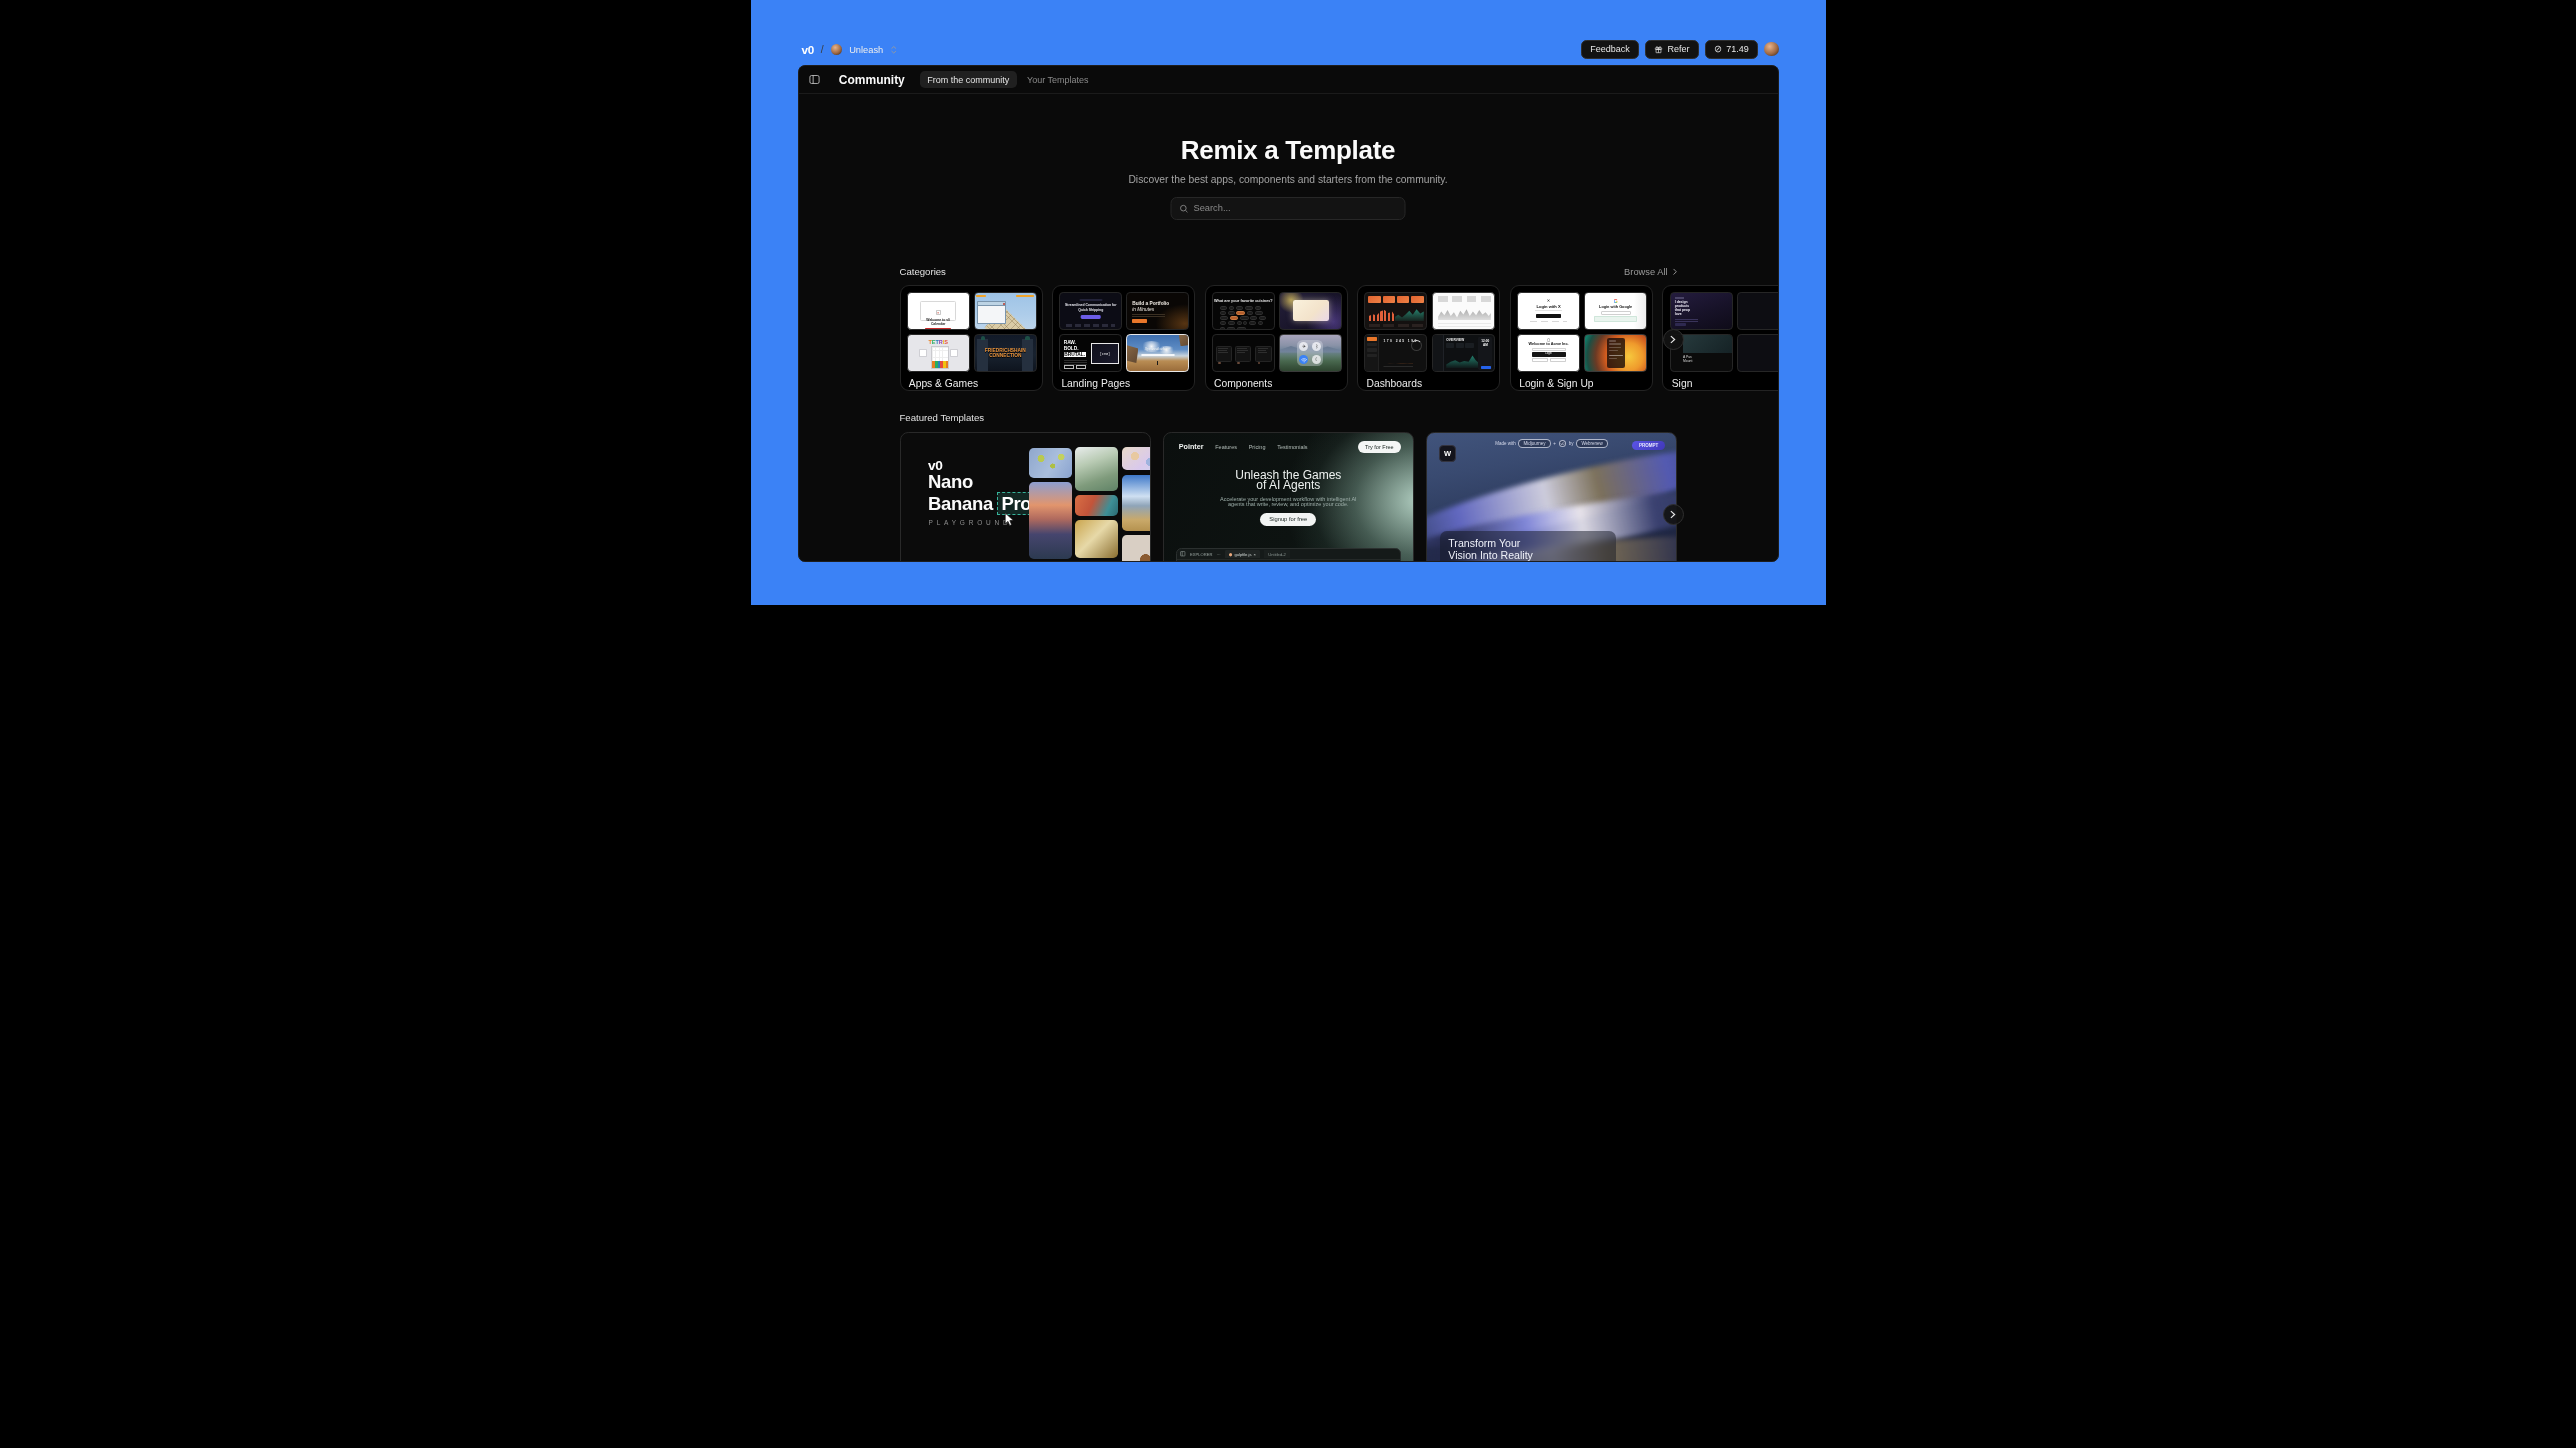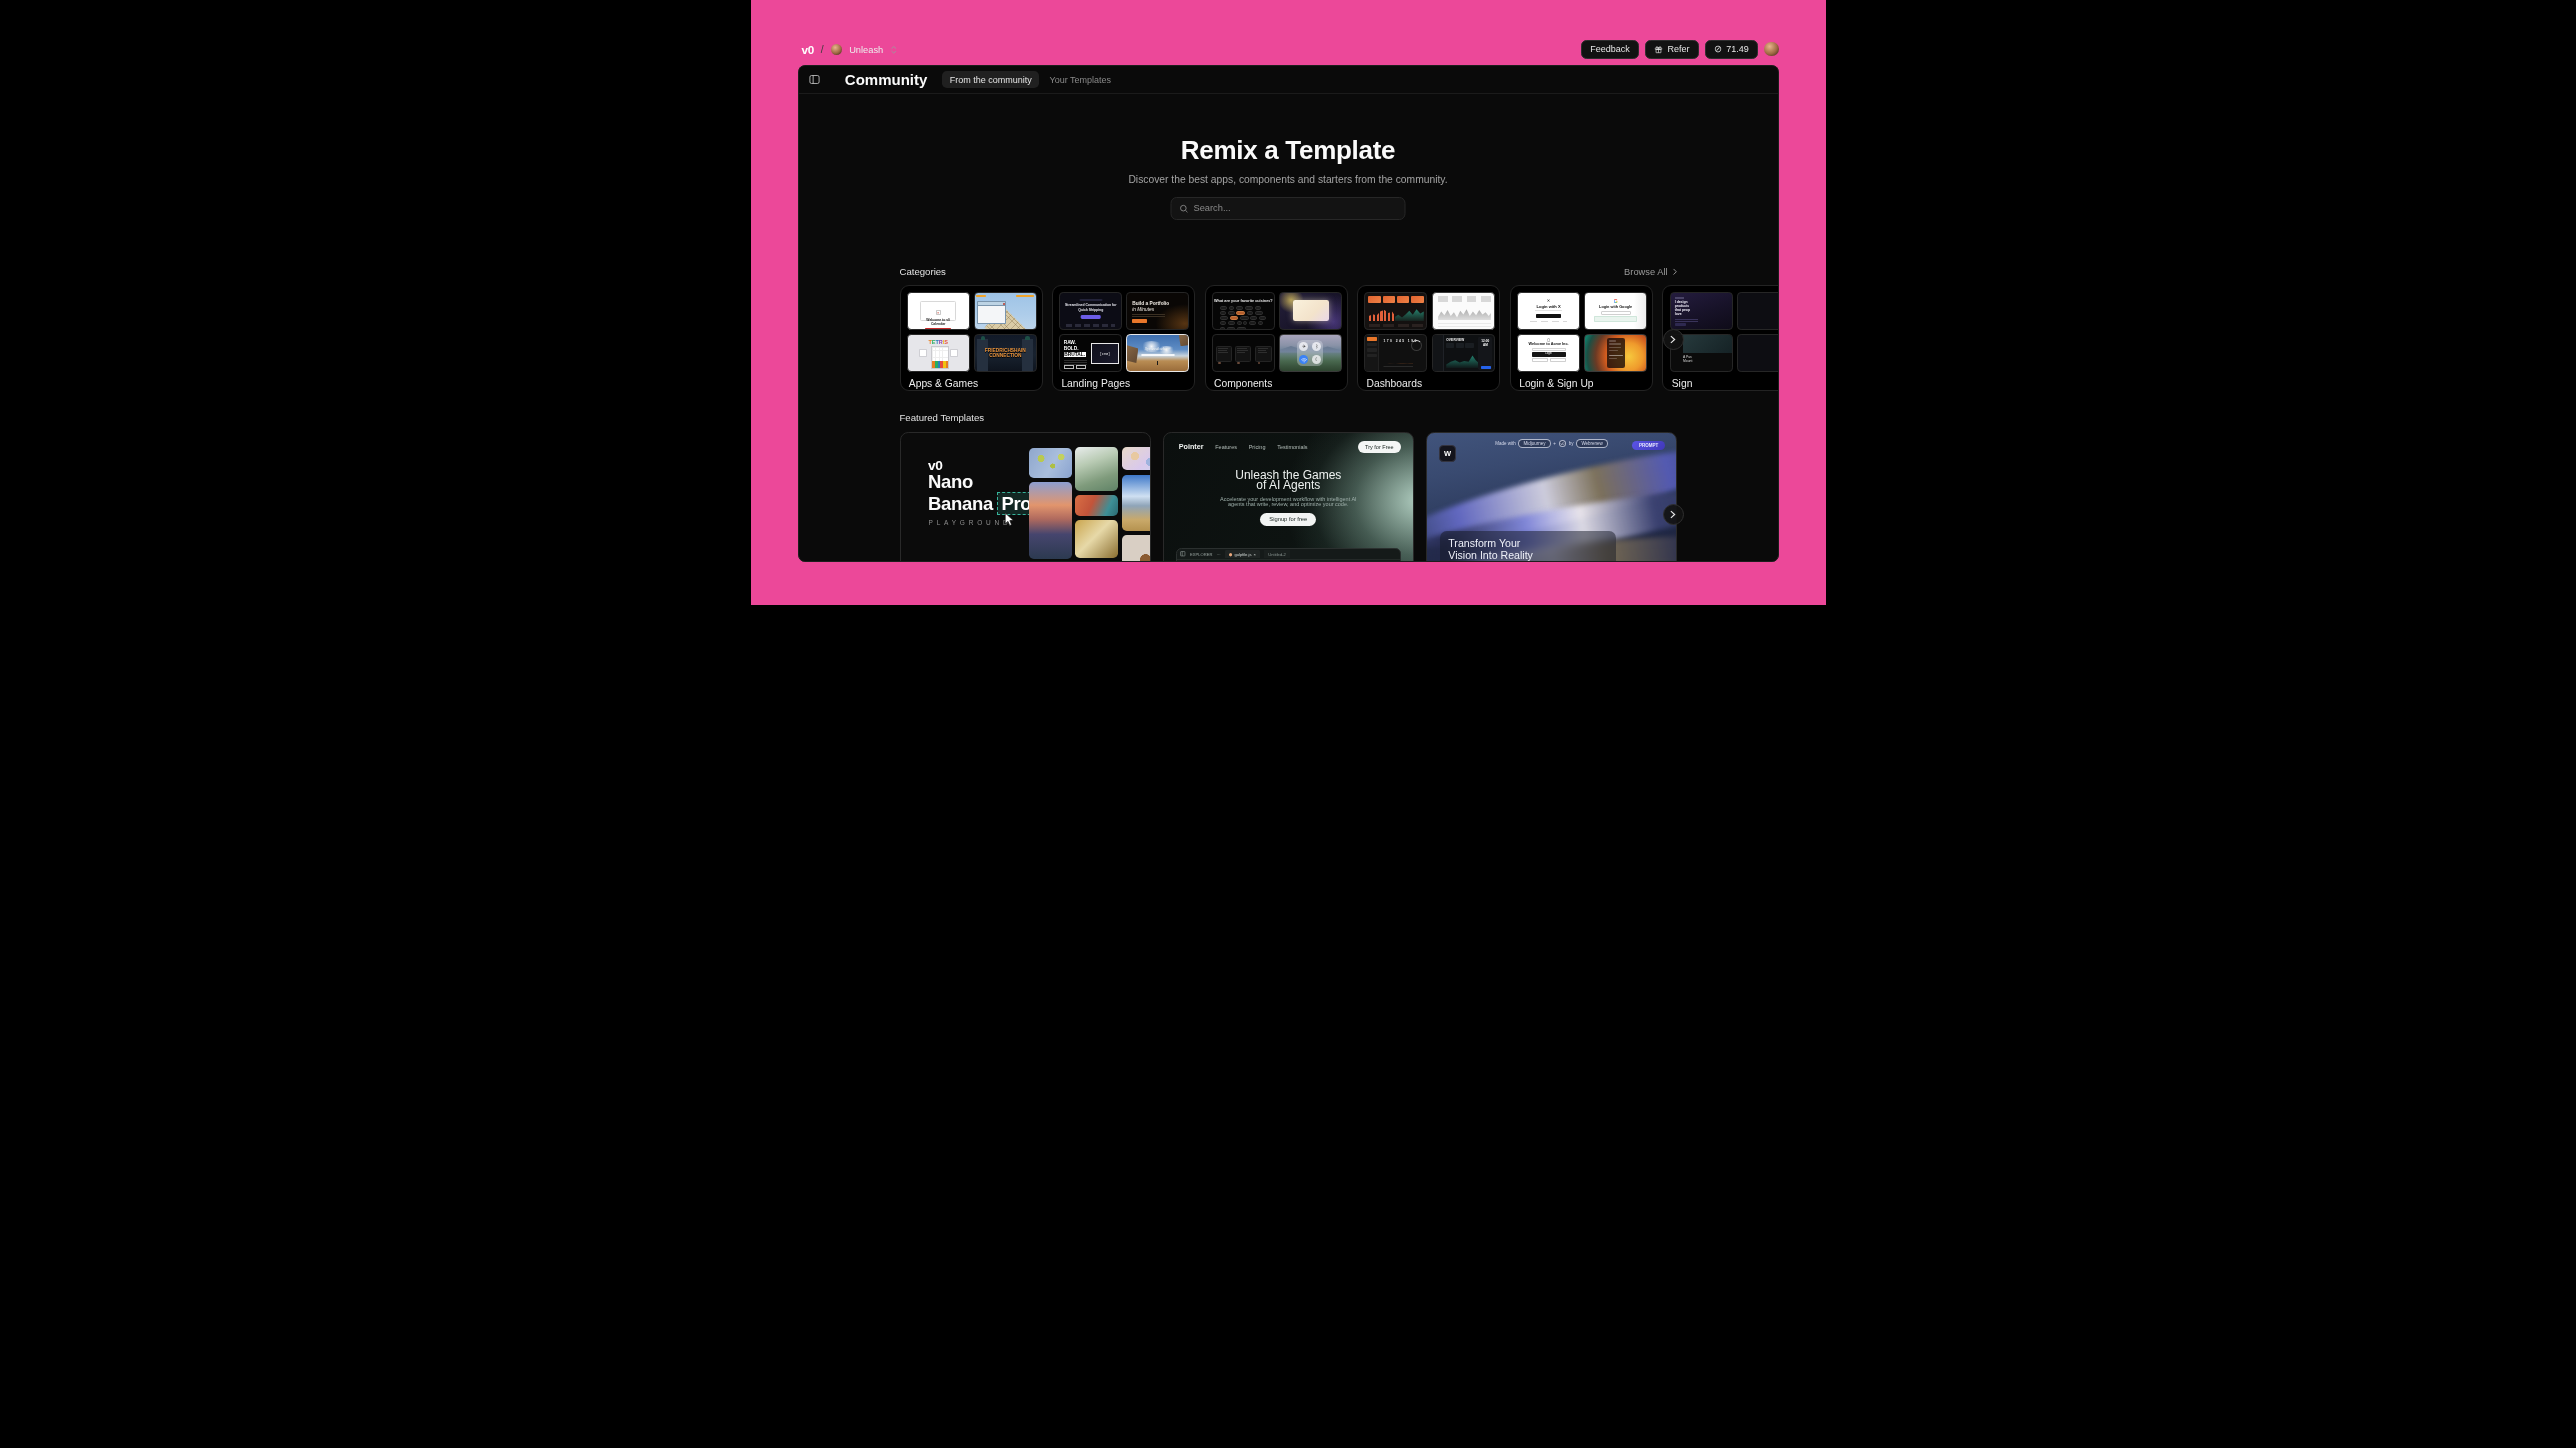--- a/index.html
+++ b/index.html
@@ -1,36 +1,36 @@
 <!DOCTYPE html>
 <html style="font-size:11px"><head>
 <meta charset="utf-8">
 <style>
   * { margin:0; padding:0; box-sizing:border-box; }
   html,body { background:#000; }
   body { font-family:"Liberation Sans", sans-serif; -webkit-font-smoothing:antialiased; }
-  .stage { position:relative; width:1075px; height:605px; background:#ec4899; overflow:hidden; margin:0 auto; }
+  .stage { position:relative; width:1075px; height:605px; background:#3b82f6; overflow:hidden; margin:0 auto; }
 
   
   .hdr-left { position:absolute; left:51px; top:40px; height:19px; display:flex; align-items:center; gap:6.9px; }
   .v0-logo { color:#fff; font-weight:800; font-size:11.7px; letter-spacing:-0.3px; }
   .hdr-slash { color:#3a3a3a; font-size:10.3px; }
   .avatar { border-radius:50%; background:radial-gradient(circle at 38% 32%, #e9b48c, #a06a44 55%, #4e3categ020 90%, #3a2416); background:radial-gradient(circle at 38% 32%, #e9b48c, #a06a44 55%, #3a2416 95%); }
   .av17 { width:11.7px; height:11.7px; }
   .av21 { width:14.4px; height:14.4px; }
   .hdr-workspace { color:#ededed; font-size:9.3px; }
   .hdr-right { position:absolute; right:47px; top:40px; display:flex; align-items:center; gap:6.2px; }
   .btn { display:flex; align-items:center; gap:4.1px; background:#121212; border:0.7px solid #2e2e2e; border-radius:5.5px; padding:3.4px 8.2px; color:#e6e6e6; font-size:9px; cursor:pointer; height:18.5px; }
   .credits-glyph { font-size:9.6px; color:#d8d8d8; line-height:1; }
 
   
   .panel { position:absolute; left:47px; top:65px; width:981px; height:497px; background:#0a0a0a; border:0.7px solid #1d1d1d; border-radius:6.9px; overflow:hidden; }
 
   .combar { display:flex; align-items:center; height:28px; border-bottom:0.7px solid #1b1b1b; padding:0 10.3px; }
-  .combar-title { color:#fafafa; font-size:15px; font-weight:600; margin-left:25px; }
+  .combar-title { color:#fafafa; font-size:12px; font-weight:600; margin-left:19px; }
   .tabs { display:flex; align-items:center; margin-left:15px; gap:7.5px; }
   .tab-active { background:#202020; color:#e5e5e5; font-size:9px; padding:3.4px 7.5px; border-radius:4.8px; cursor:pointer; }
   .tab { color:#8a8a8a; font-size:9px; padding:3.4px 2.7px; cursor:pointer; }
 
   .hero-title { position:absolute; left:0; right:0; top:69px; text-align:center; color:#fafafa; font-size:26px; font-weight:700; letter-spacing:-0.3px; }
   .hero-sub { position:absolute; left:0; right:0; top:108px; text-align:center; color:#a3a3a3; font-size:10.3px; }
   .searchbox { position:absolute; left:50%; transform:translateX(-50%); top:131px; width:235px; height:22.6px; background:#131313; border:0.7px solid #272727; border-radius:6.2px; display:flex; align-items:center; padding:0 7.5px; gap:5.5px; }
   .searchbox input { background:transparent; border:none; outline:none; color:#ddd; font-size:9.3px; width:100%; font-family:"Liberation Sans",sans-serif; }
   .searchbox input::placeholder { color:#8a8a8a; }
 

